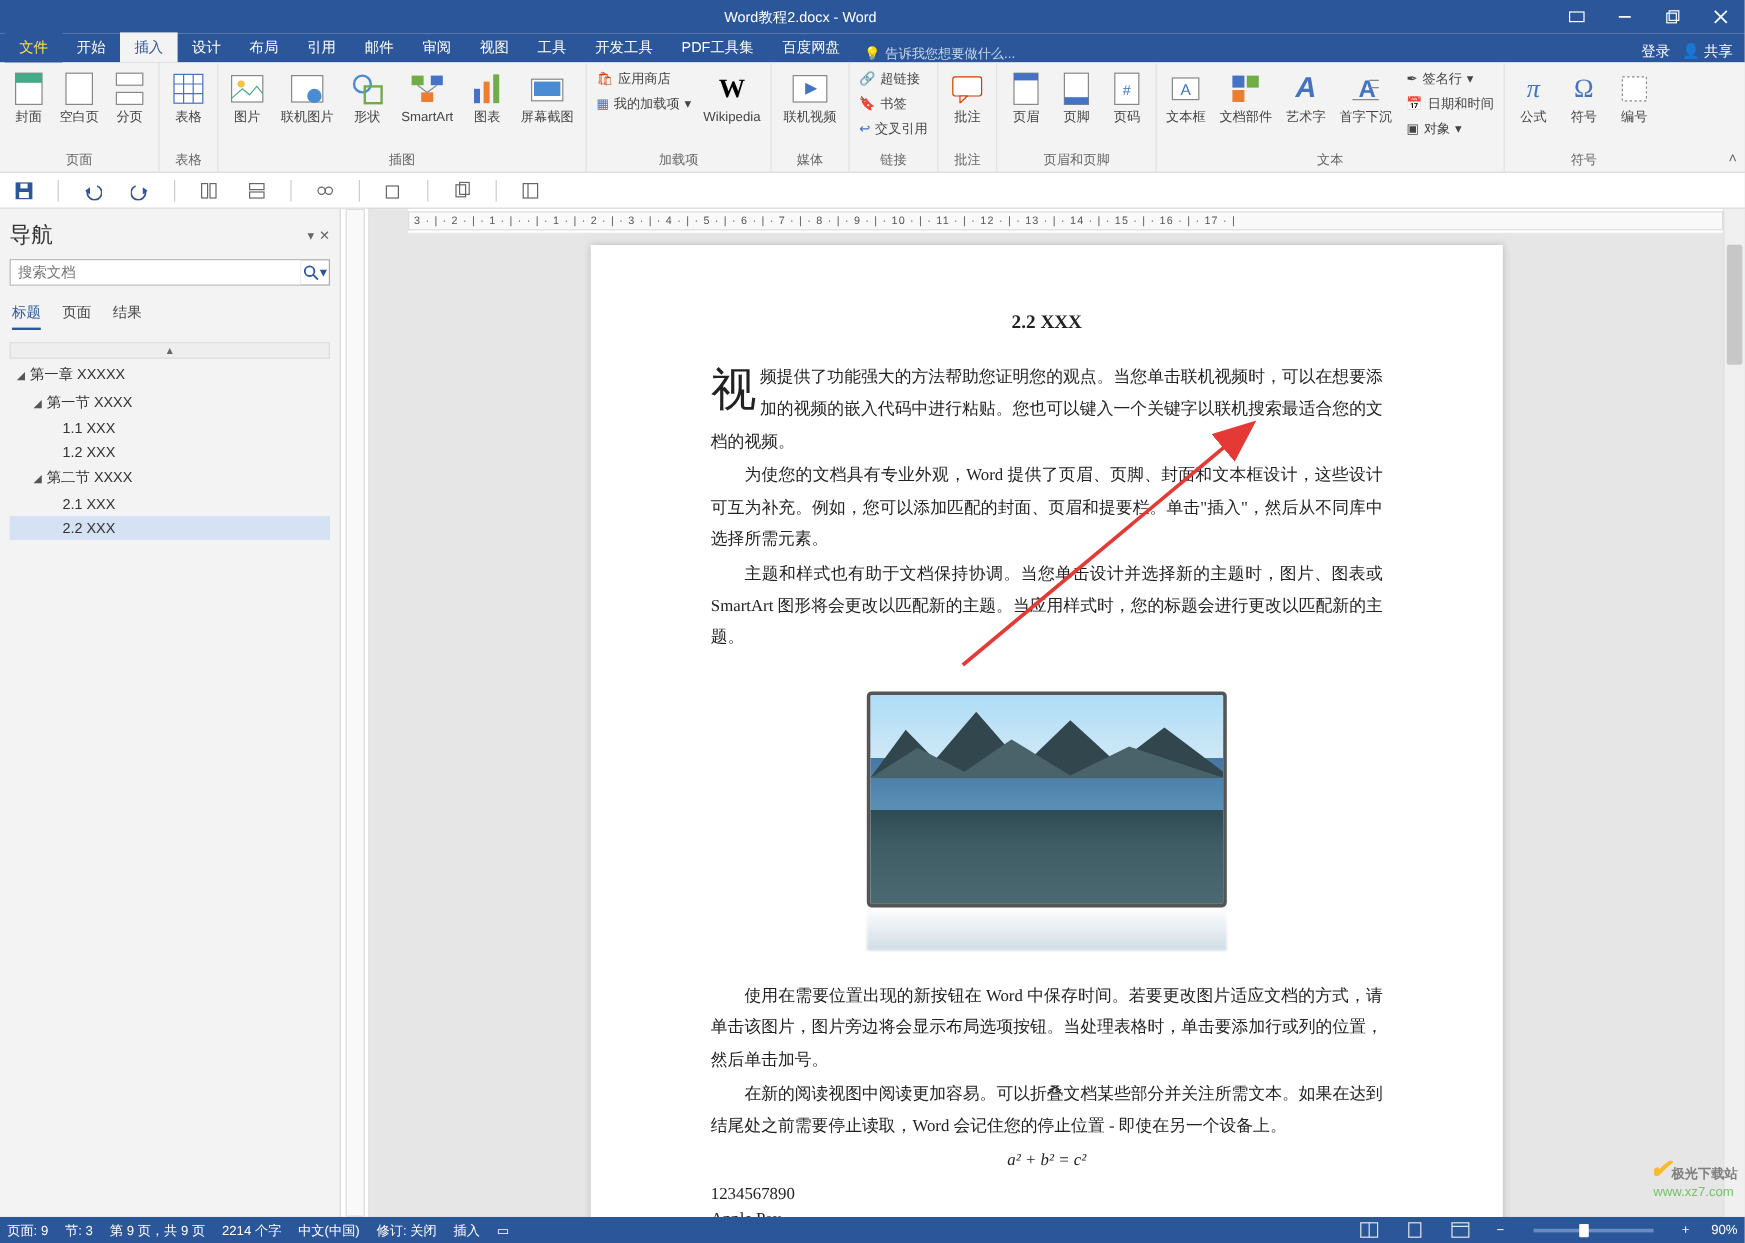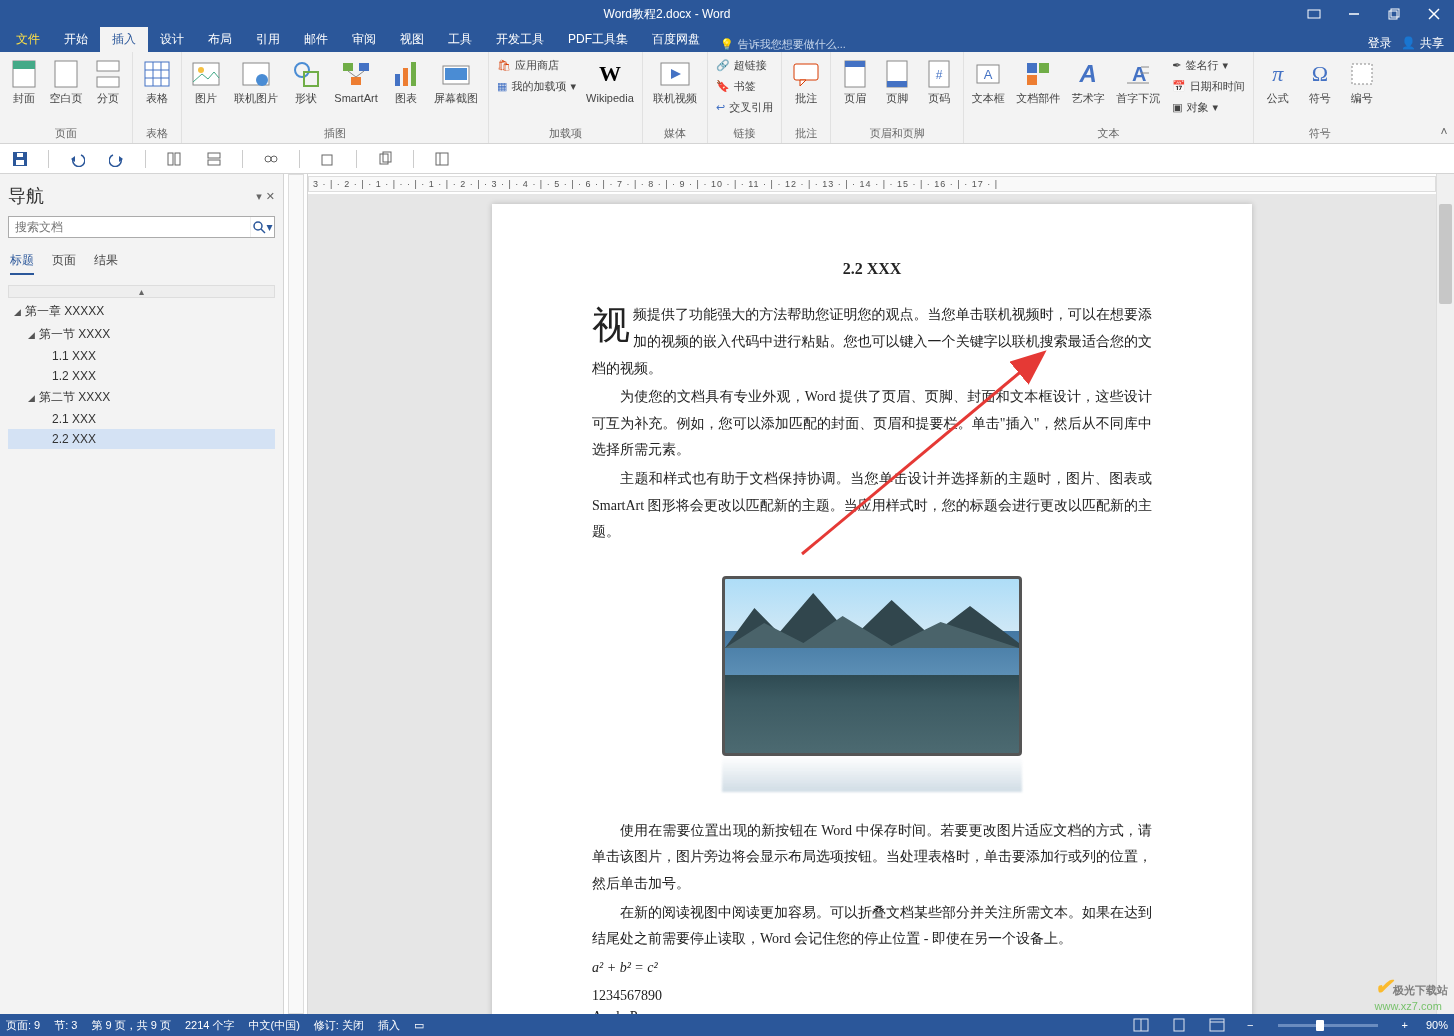--- a/index.html
+++ b/index.html
@@ -54,56 +54,56 @@
   .nav-item { padding: 3px 4px; cursor: pointer; display:flex; align-items:center; gap:4px;}
   .nav-item.l0 { padding-left: 6px; }
   .nav-item.l1 { padding-left: 20px; }
   .nav-item.l2 { padding-left: 44px; }
   .nav-item.selected { background: #d4e2f4; }
   .tri { font-size:9px; color:#555;}
   
   
   .ruler-v { width: 24px; background: #fff; border-right: 1px solid #d4d4d4; position:relative;}
   .ruler-v-scale { position:absolute; left:4px; top:0; bottom:0; width:16px; background:#f9f9f9; border:1px solid #ddd;}
-  .ruler-h { height: 20px; background: #fff; display:flex; align-items:center;}
+  .ruler-h { height: 20px; background: #fff; display:flex; align-items:center;margin-left:32px;}
   .ruler-h-spacer { width:0;}
   .ruler-h-scale { flex:1; height:16px; background:#f9f9f9; border:1px solid #ddd; font-size:9px; color:#555; display:flex; align-items:center; padding-left:4px; letter-spacing:1px; overflow:hidden; white-space:nowrap;}
   
   
   .doc-area { flex: 1; background: #e6e6e6; overflow: auto; display: flex; flex-direction: column; position:relative;}
   .doc-scroll { flex:1; overflow:auto; display:flex; justify-content:center; padding:10px 0;}
   .page { width: 760px; min-height: 900px; background: #fff; box-shadow: 0 0 6px rgba(0,0,0,0.2); padding: 50px 100px; font-family: "Times New Roman", SimSun, serif; font-size: 14px; line-height: 1.9; color: #222; position: relative; }
   .page h4 { text-align: center; font-family: "Times New Roman", serif; font-weight: bold; font-size: 16px; margin-bottom: 18px; }
   .page p { text-indent: 2em; margin-bottom: 2px; text-align: justify; }
   .dropcap { float: left; font-size: 38px; line-height: 1; font-family: SimSun, serif; padding-right: 3px; padding-top:4px;}
   .page .img-box { margin: 30px auto 26px auto; width: 300px; }
   .page .img-frame { width: 300px; height: 180px; border: 3px solid #555; border-radius: 4px; background: linear-gradient(to bottom, #aeddf7 0%, #cfe8f6 30%, #4478a3 30%, #5c8fb5 55%, #2e4a52 55%, #3d5b63 70%, #4c6a71 100%); position:relative; overflow:hidden;}
   .mtn { position:absolute; bottom:60%; left:0; right:0; }
   .mtn svg { width:100%; height:60px;}
   .reflection { height: 36px; background: linear-gradient(to bottom, rgba(100,140,170,0.55), rgba(255,255,255,0)); transform: scaleY(-1); opacity:0.55; filter: blur(1px);}
-  .eq { text-align: left; font-style: italic; font-family: "Times New Roman", serif; }
+  .eq { text-align: center; font-style: italic; font-family: "Times New Roman", serif; }
   .list-lines { margin-top: 4px; font-family:"Times New Roman", serif;}
   .list-lines div { line-height: 1.5; }
   
   
   .red-arrow { position: absolute; left: 300px; top: 140px; pointer-events: none; }
   
   
   .vscroll { width: 18px; background: #f0f0f0; border-left: 1px solid #ddd; position:relative;}
   .vscroll-thumb { position:absolute; left:2px; right:2px; top:30px; height:100px; background:#c7c7c7; border-radius:2px;}
   
   
   .statusbar { height: 22px; background: #2b579a; color: #fff; display: flex; align-items: center; font-size: 11px; padding: 0 6px; gap: 14px; }
   .statusbar .spacer { flex: 1; }
   .view-btn { width: 24px; height: 18px; display: flex; align-items: center; justify-content: center; color: #fff; opacity:0.85;}
   .zoom-slider { width: 100px; height: 3px; background: #6a8cc0; position: relative; margin: 0 6px; }
   .zoom-thumb { position: absolute; left: 38%; top: -4px; width: 8px; height: 11px; background: #fff; border-radius:1px;}
   
   
-  .watermark { position: fixed; right: 6px; bottom: 24px; opacity: 0.8; pointer-events: none; font-size:11px; color:#3da9d4;}
+  .watermark { position: fixed; right: 6px; bottom: 36px; opacity: 0.8; pointer-events: none; font-size:11px; color:#3da9d4;text-align:center;}
   .watermark .logo { font-size:22px; font-weight:bold; color:#ffb000; font-style:italic;}
   
   
   svg { display: block; }
 </style>
 </head>
 <body>
 
 <div class="titlebar">
   <div style="width:40px"></div>

